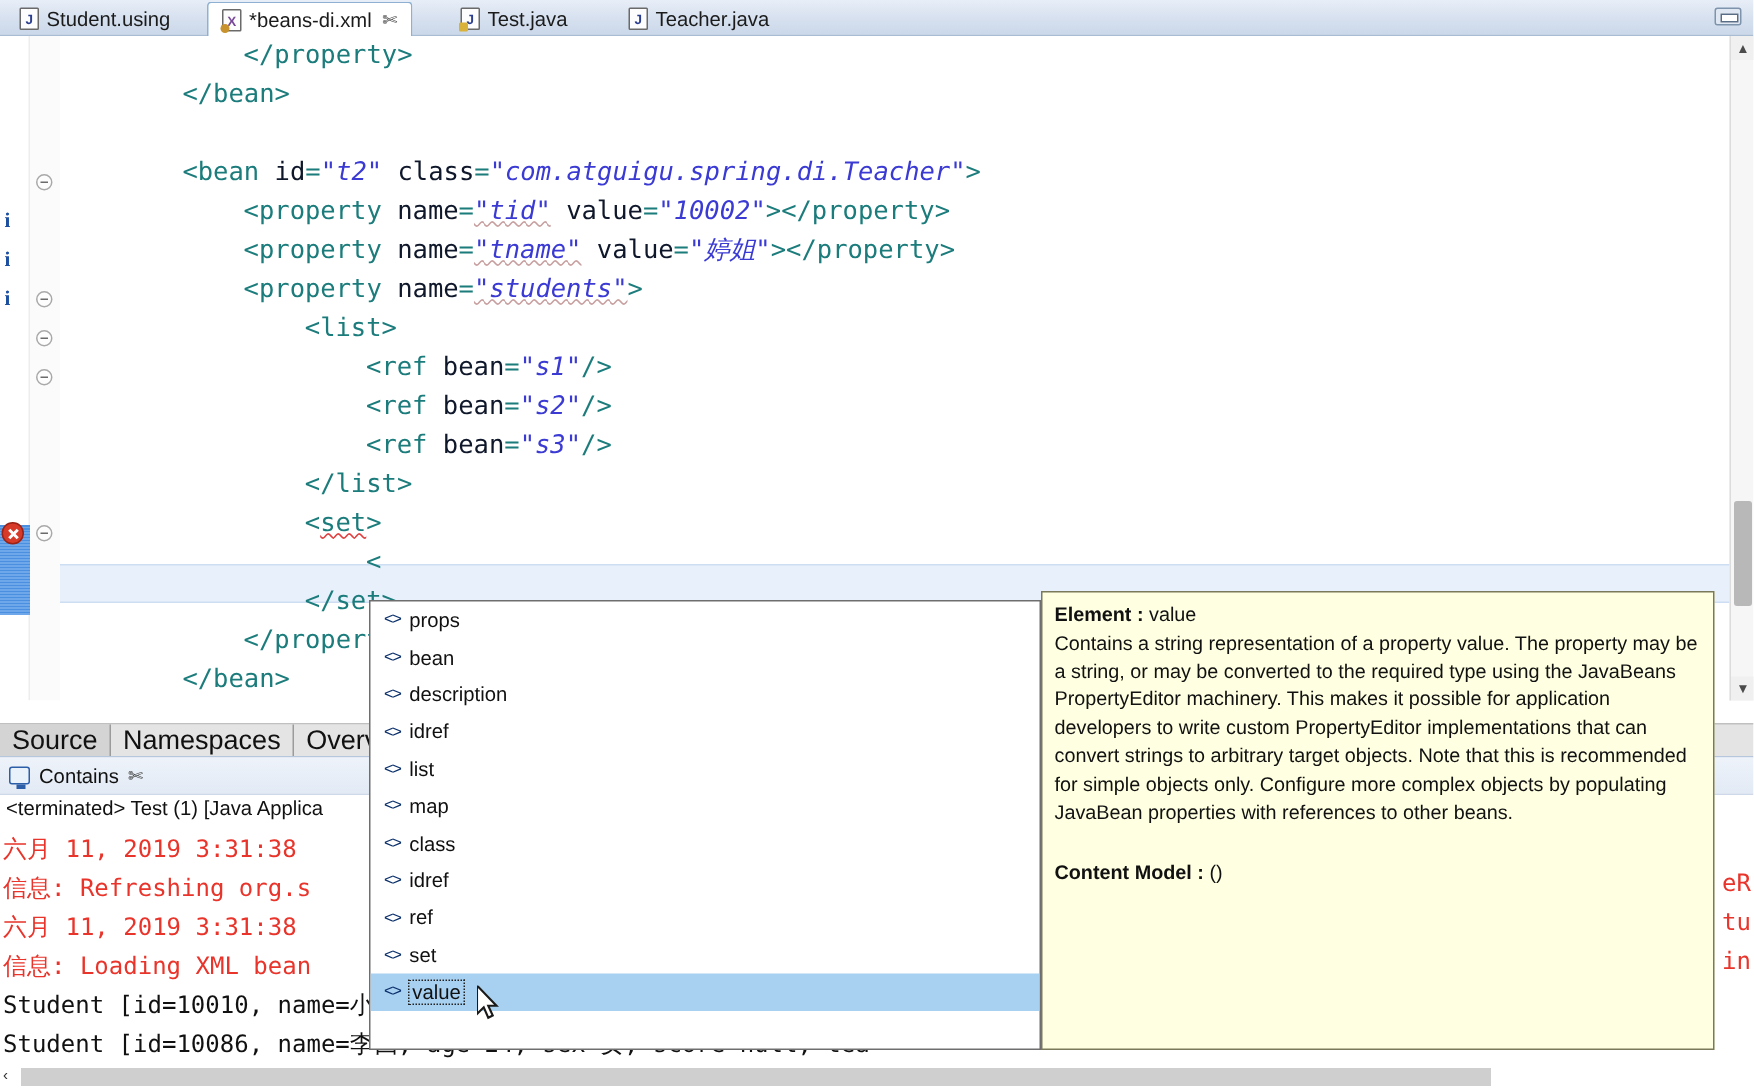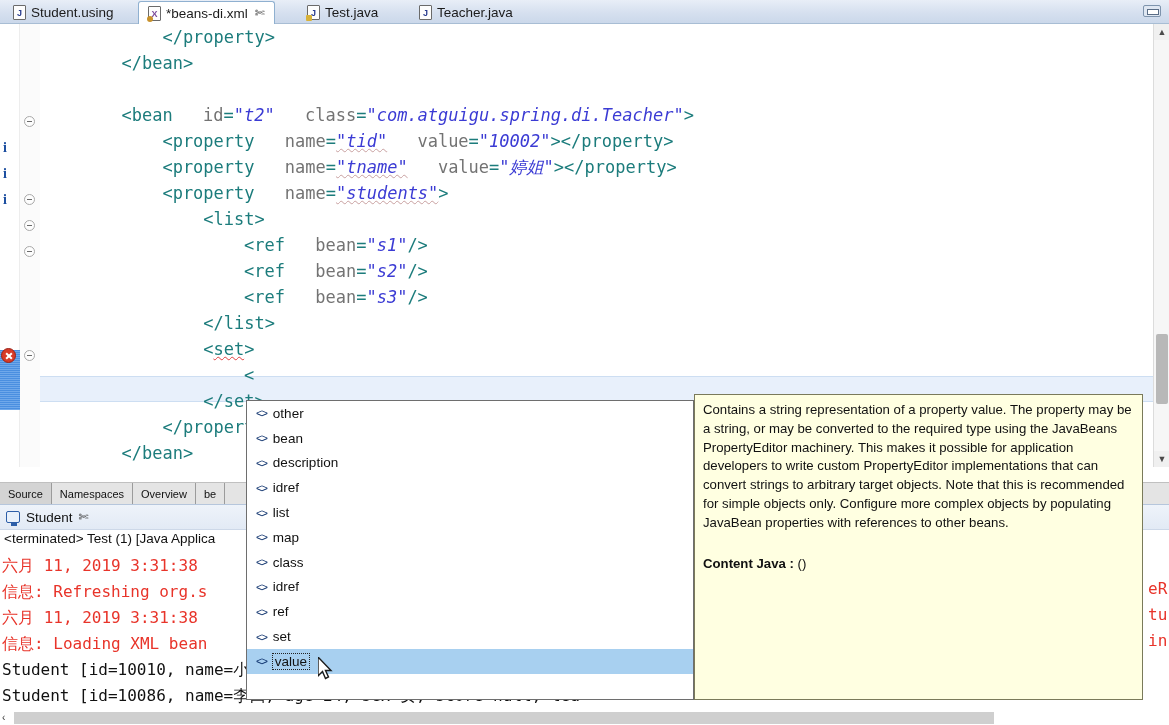--- a/index.html
+++ b/index.html
@@ -161,21 +161,21 @@
   }
   .cl { position: absolute; left: 0; height: 26px; white-space: pre; }
   .hl-line {
     position: absolute; left: 0;
     right: 0; height: 26px;
     background: #e8f0fb;
     border-top: 1px solid #cddef2;
     border-bottom: 1px solid #cddef2;
   }
   .tagname { color: #1c7c7c; }
-  .attr    { color: #737373; margin-left: 20px; }
+  .attr    { color: #0f172a; }
   .val     { color: #3b3bd4; font-style: italic; }
   .punct   { color: #1c7c7c; }
   .squig {
     text-decoration: underline;
     text-decoration-style: wavy;
     text-decoration-color: #c8a0a0;
     text-decoration-thickness: 1px;
   }
   .squig-red {
     text-decoration: underline;
@@ -210,21 +210,21 @@
     left: 0; top: 482px;
     width: 1169px; height: 22px;
     background: #e4e4e4;
     border-top: 1px solid #c0c0c0;
     display: flex;
     align-items: stretch;
   }
   .ftab {
     display: flex; align-items: center;
     padding: 0 8px;
-    font-size: 11px;
+    font-size: 18px;
     color: #111;
     border-right: 1px solid #9b9b9b;
     background: #e4e4e4;
     cursor: default;
   }
   .ftab.active { background: #d4d4d4; }
 
   
   .console {
     position: absolute;
@@ -422,21 +422,21 @@
         <span>Overview</span>
       </div>
     <div class="ftab">
         <span>be</span>
       </div>
   </div>
 
   <div class="console">
     <div class="console-head">
       <div class="console-icon"></div>
-      <div class="console-title">Student</div>
+      <div class="console-title">Contains</div>
       <div class="console-close">✄</div>
     </div>
     <div class="console-sub">&lt;terminated&gt; Test (1) [Java Applica</div>
     <div class="console-body">
       <div id="console-lines"><div class="cline red" style="top: 0px;">六月 11, 2019 3:31:38 </div><div class="cline red" style="top: 26px;">信息: Refreshing org.s</div><div class="cline red" style="top: 52px;">六月 11, 2019 3:31:38 </div><div class="cline red" style="top: 78px;">信息: Loading XML bean</div><div class="cline blk" style="top: 104px;">Student [id=10010, name=小二, age=29, sex=男, score=null, te</div><div class="cline blk" style="top: 130px;">Student [id=10086, name=李四, age=24, sex=女, score=null, tea</div></div>
     </div>
     <div class="con-hscroll">
       <div class="larrow">‹</div>
       <div class="track"></div>
     </div>
@@ -445,21 +445,21 @@
   <div style="position:absolute;left:1148px;top:576px;font-family:'DejaVu Sans Mono',monospace;font-size:16px;line-height:26px;color:#e8342a;z-index:5;">
     <div>eR</div>
     <div>tu</div>
     <div>in</div>
   </div>
 
   <div class="assist">
     <div id="assist-list">
         <div class="assist-item">
           <span class="xicon">&lt;&gt;</span>
-          <span class="lbl">other</span>
+          <span class="lbl">props</span>
         </div>
         <div class="assist-item">
           <span class="xicon">&lt;&gt;</span>
           <span class="lbl">bean</span>
         </div>
         <div class="assist-item">
           <span class="xicon">&lt;&gt;</span>
           <span class="lbl">description</span>
         </div>
         <div class="assist-item">
@@ -497,20 +497,24 @@
       </div>
   </div>
 
   <div class="cursor-arrow">
     <svg width="20" height="26" viewBox="0 0 20 26">
       <polygon points="0,0 0,19 4.5,14.5 7.5,21.5 10.5,20 7.5,13.5 13,13.5" fill="#ffffff" stroke="#1a1a1a" stroke-width="1.4"></polygon>
     </svg>
   </div>
 
   <div class="doc">
+    <p class="para">
+      <b>Element :</b>
+      <span>value</span>
+    </p>
     <p class="para">Contains a string representation of a property value. The property may be a string, or may be converted to the required type using the JavaBeans PropertyEditor machinery. This makes it possible for application developers to write custom PropertyEditor implementations that can convert strings to arbitrary target objects. Note that this is recommended for simple objects only. Configure more complex objects by populating JavaBean properties with references to other beans.</p>
     <p class="cm">
-      <b>Content Java :</b>
+      <b>Content Model :</b>
       <span>()</span>
     </p>
   </div>
 
 </div>
 
 </body></html>

